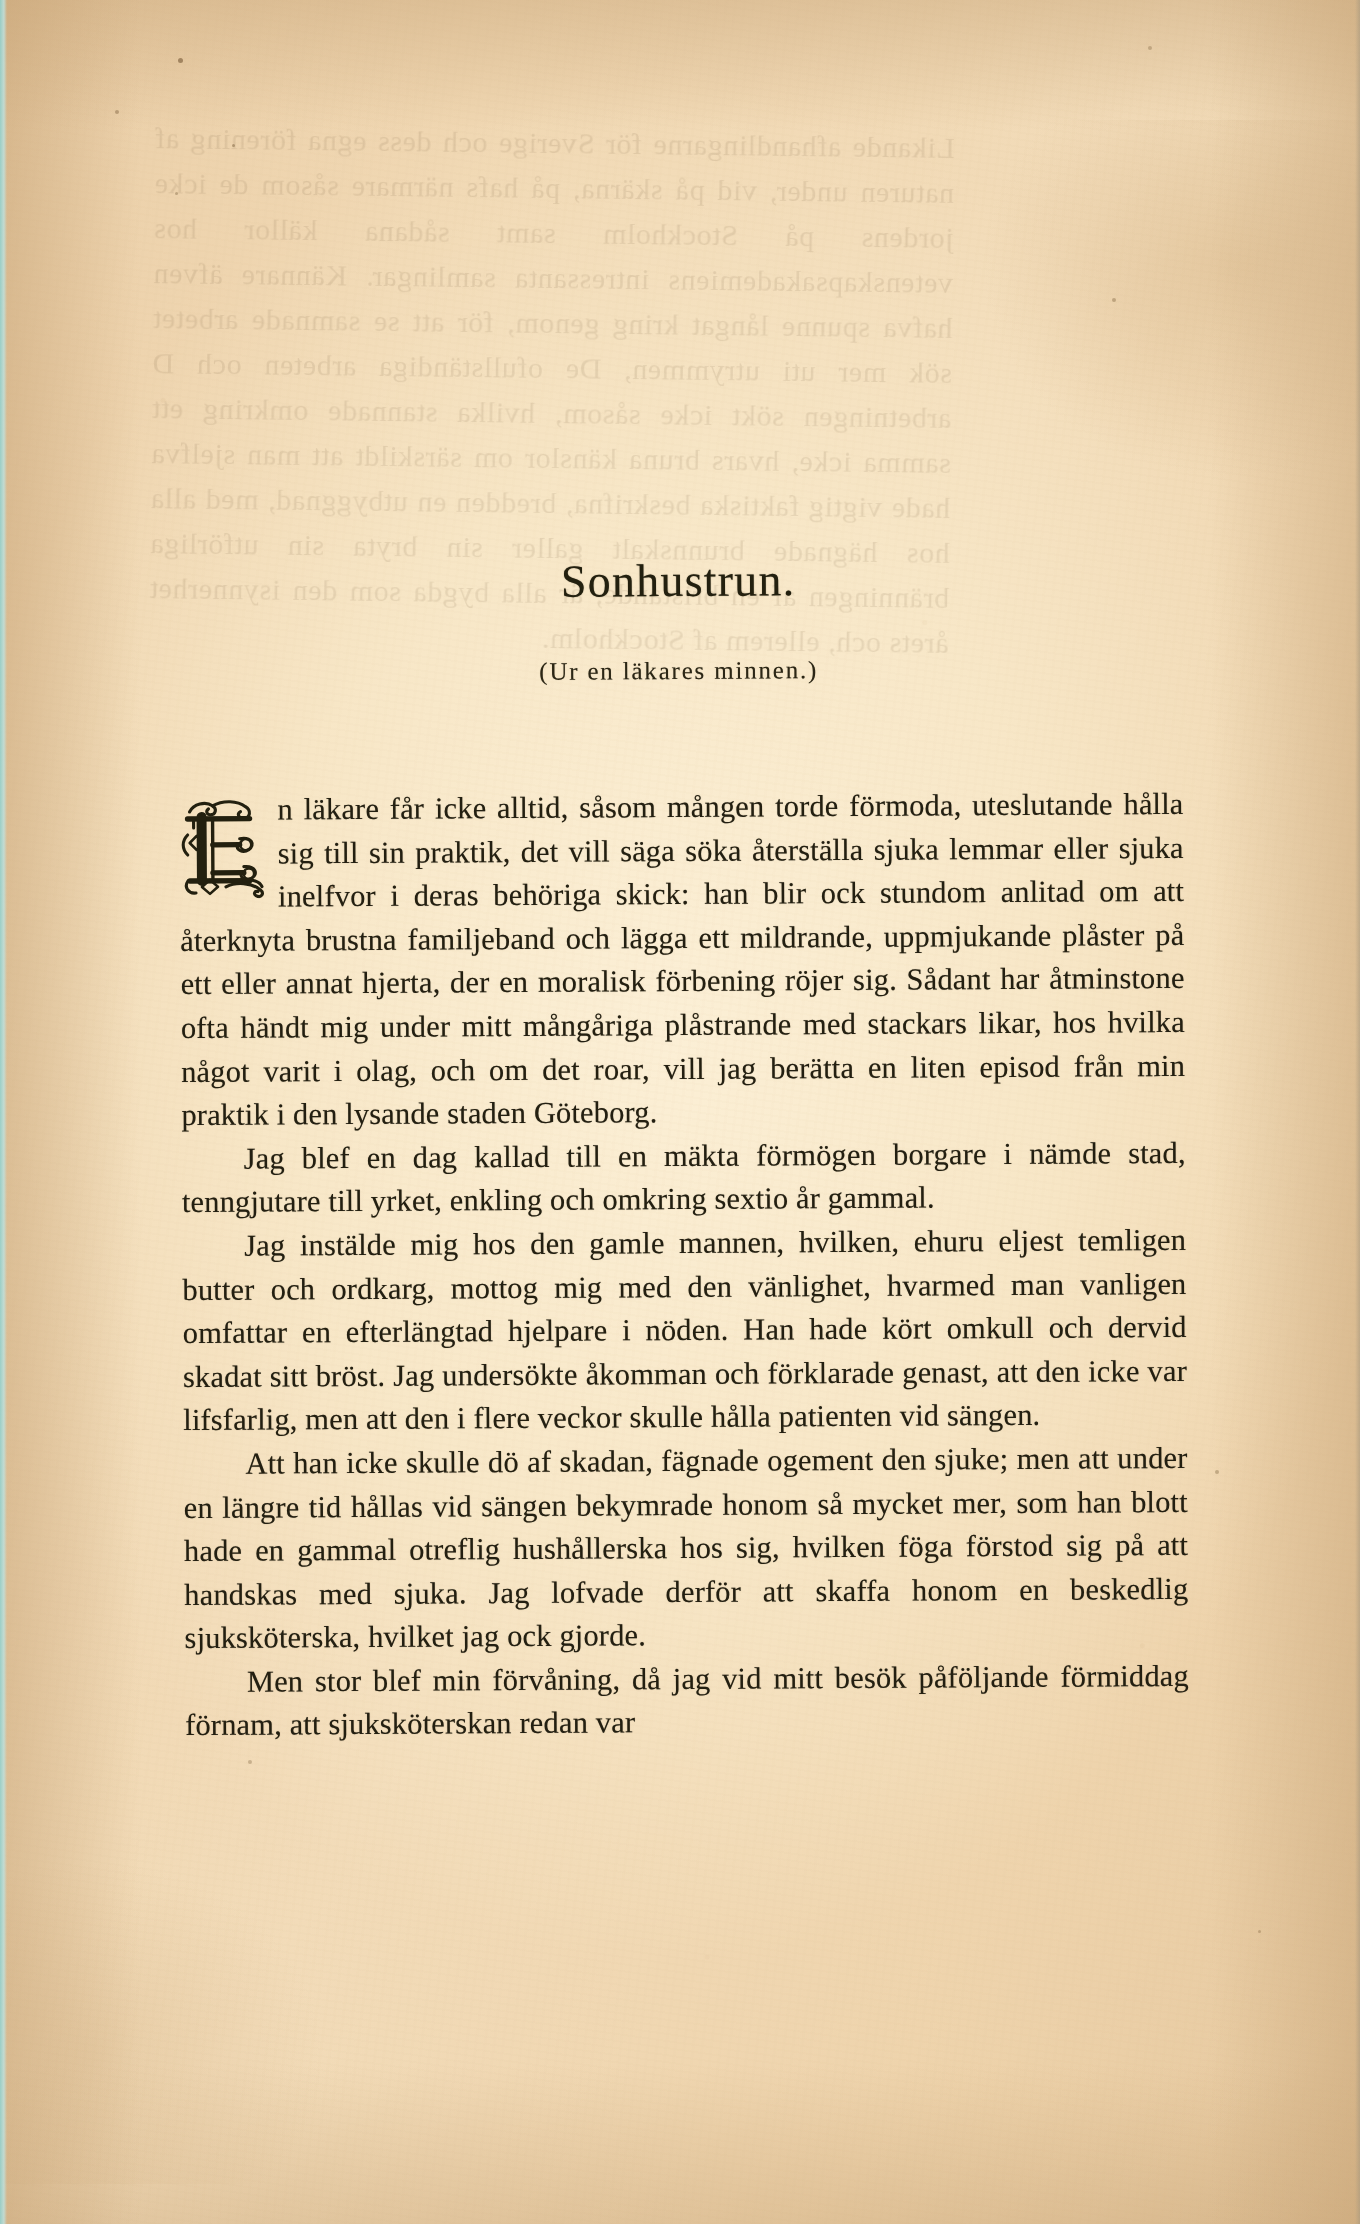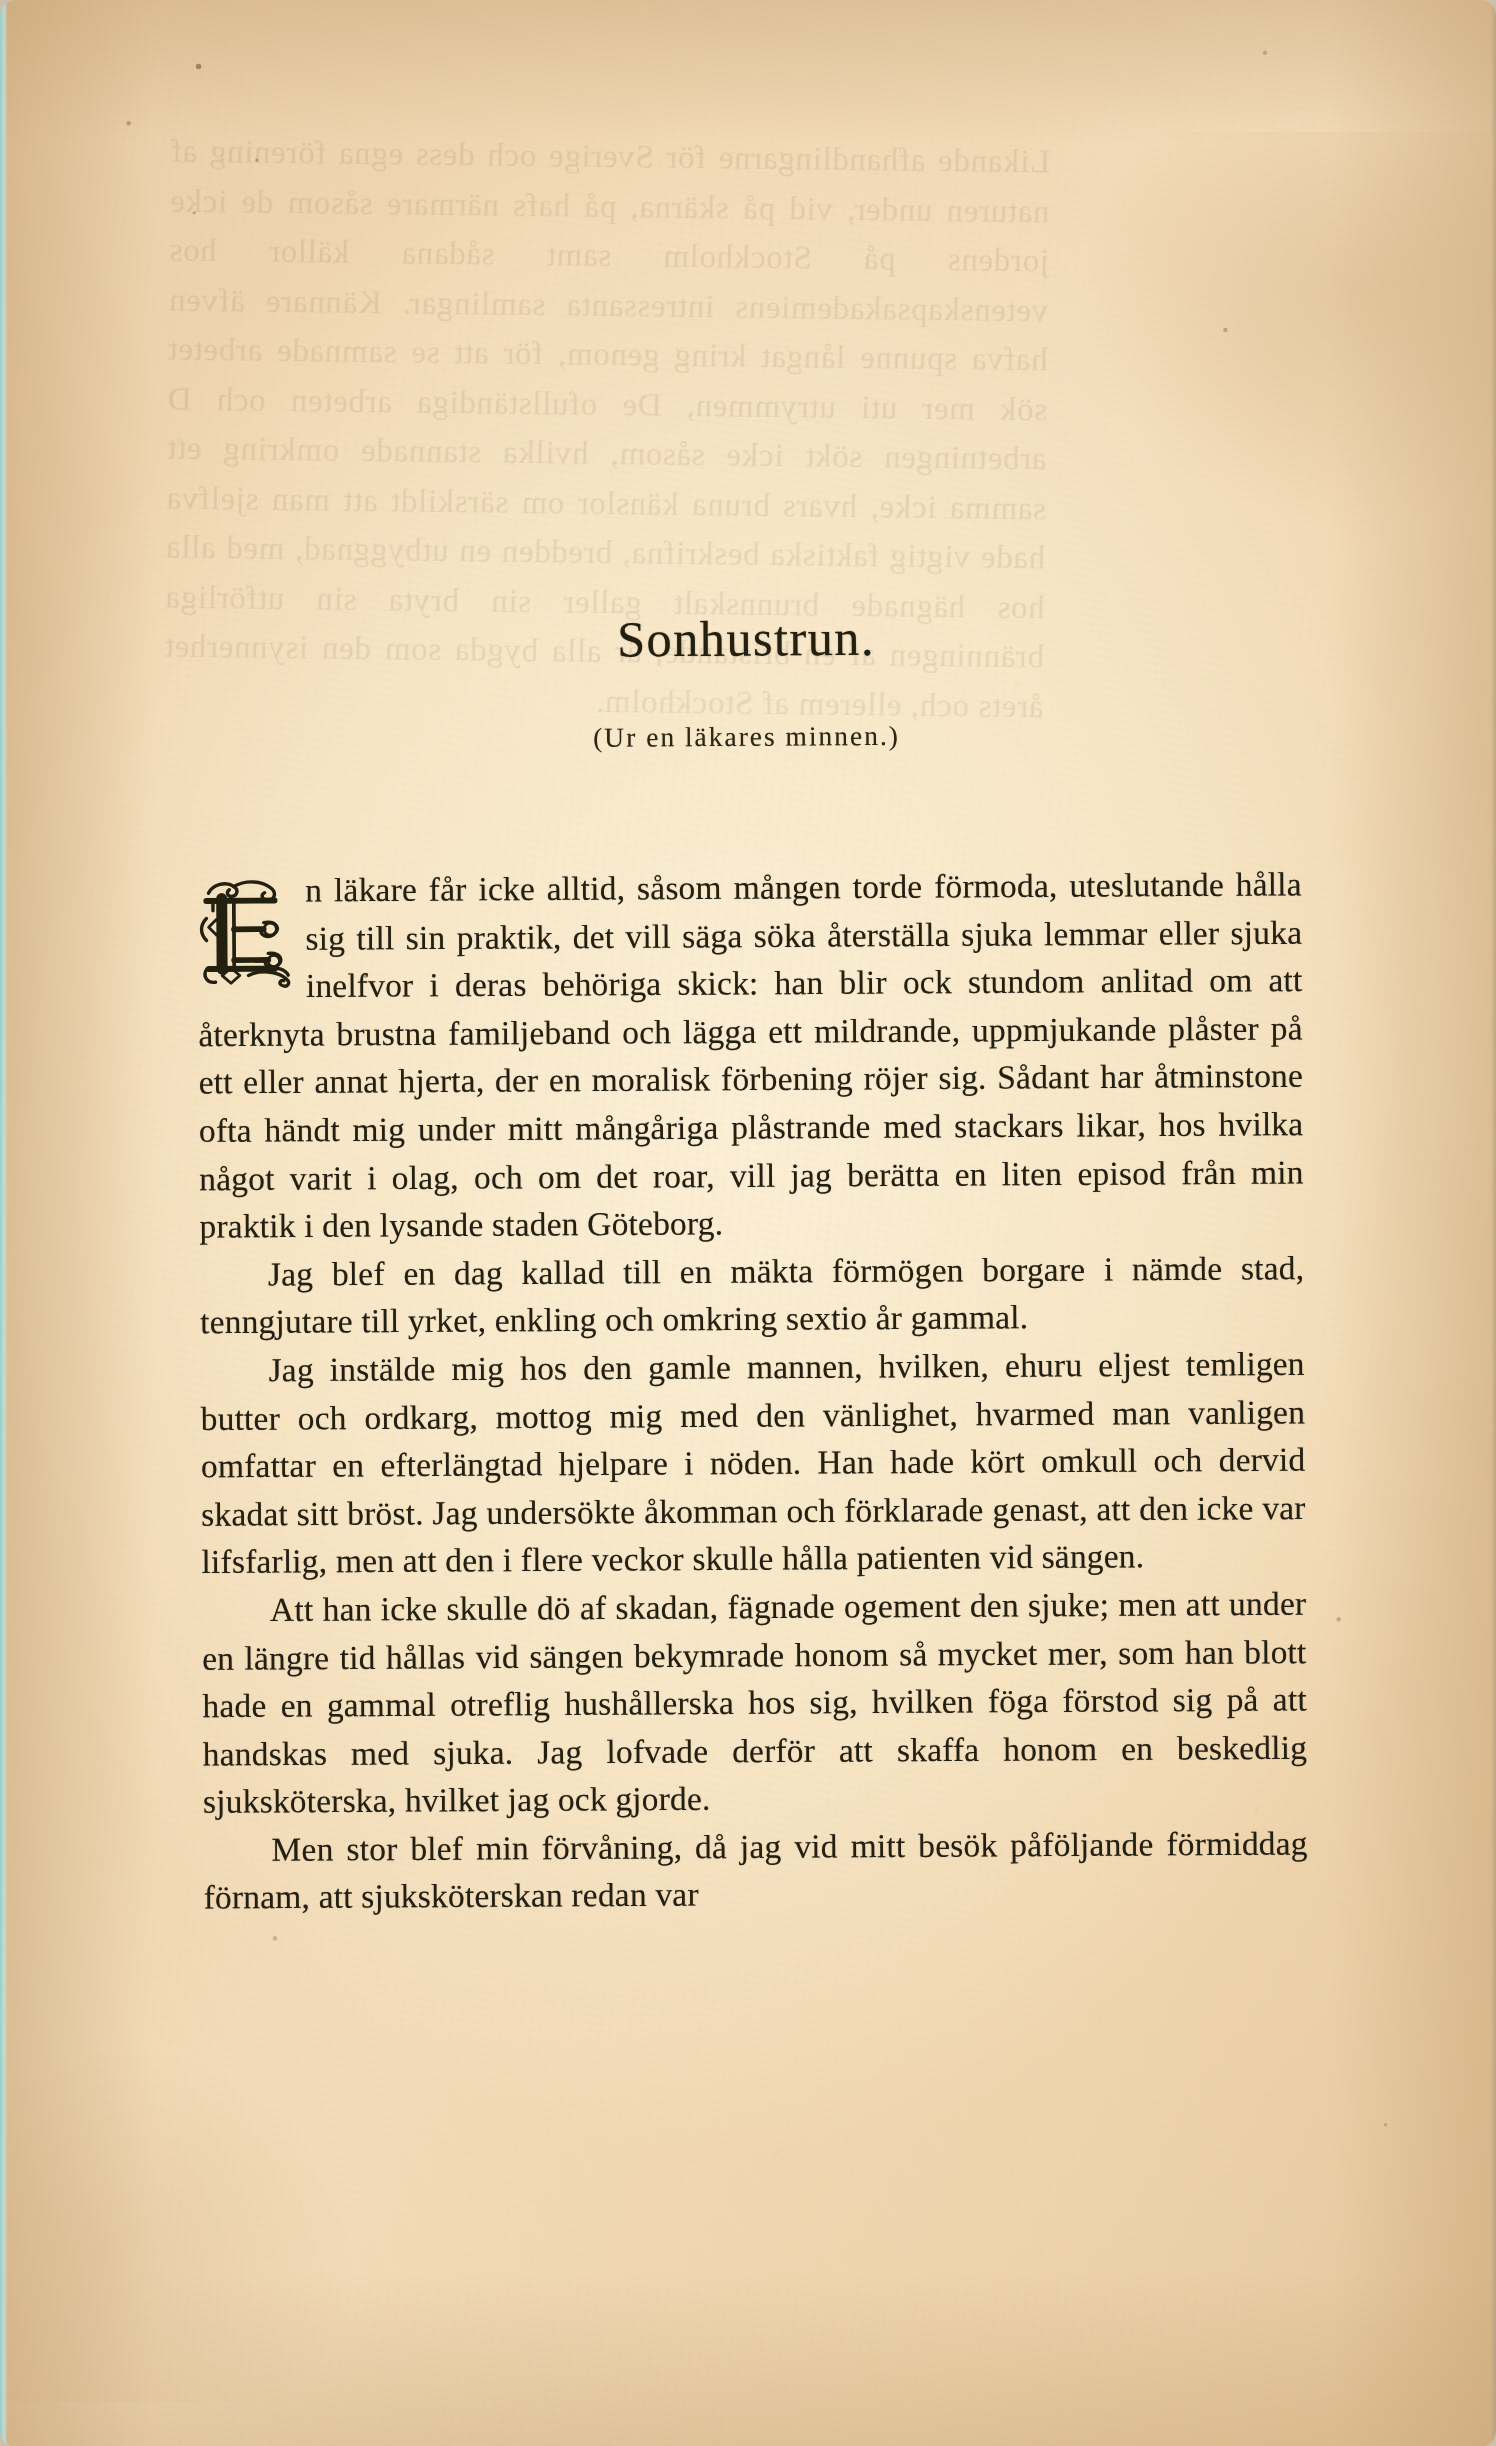--- a/index.html
+++ b/index.html
@@ -11,21 +11,20 @@
     font-family: "Liberation Serif", serif;
   }
 
   
   #page {
     position: relative;
     width: 1360px;
     height: 2224px;
     overflow: hidden;
     background: #edd3ae;
-    border-radius: 14px;
   }
 
   
   #paper-base {
     position: absolute;
     inset: 0;
     background:
       radial-gradient(ellipse 78% 62% at 49% 46%,
           rgba(252,240,215,0.96) 0%,
           rgba(249,234,203,0.80) 38%,

